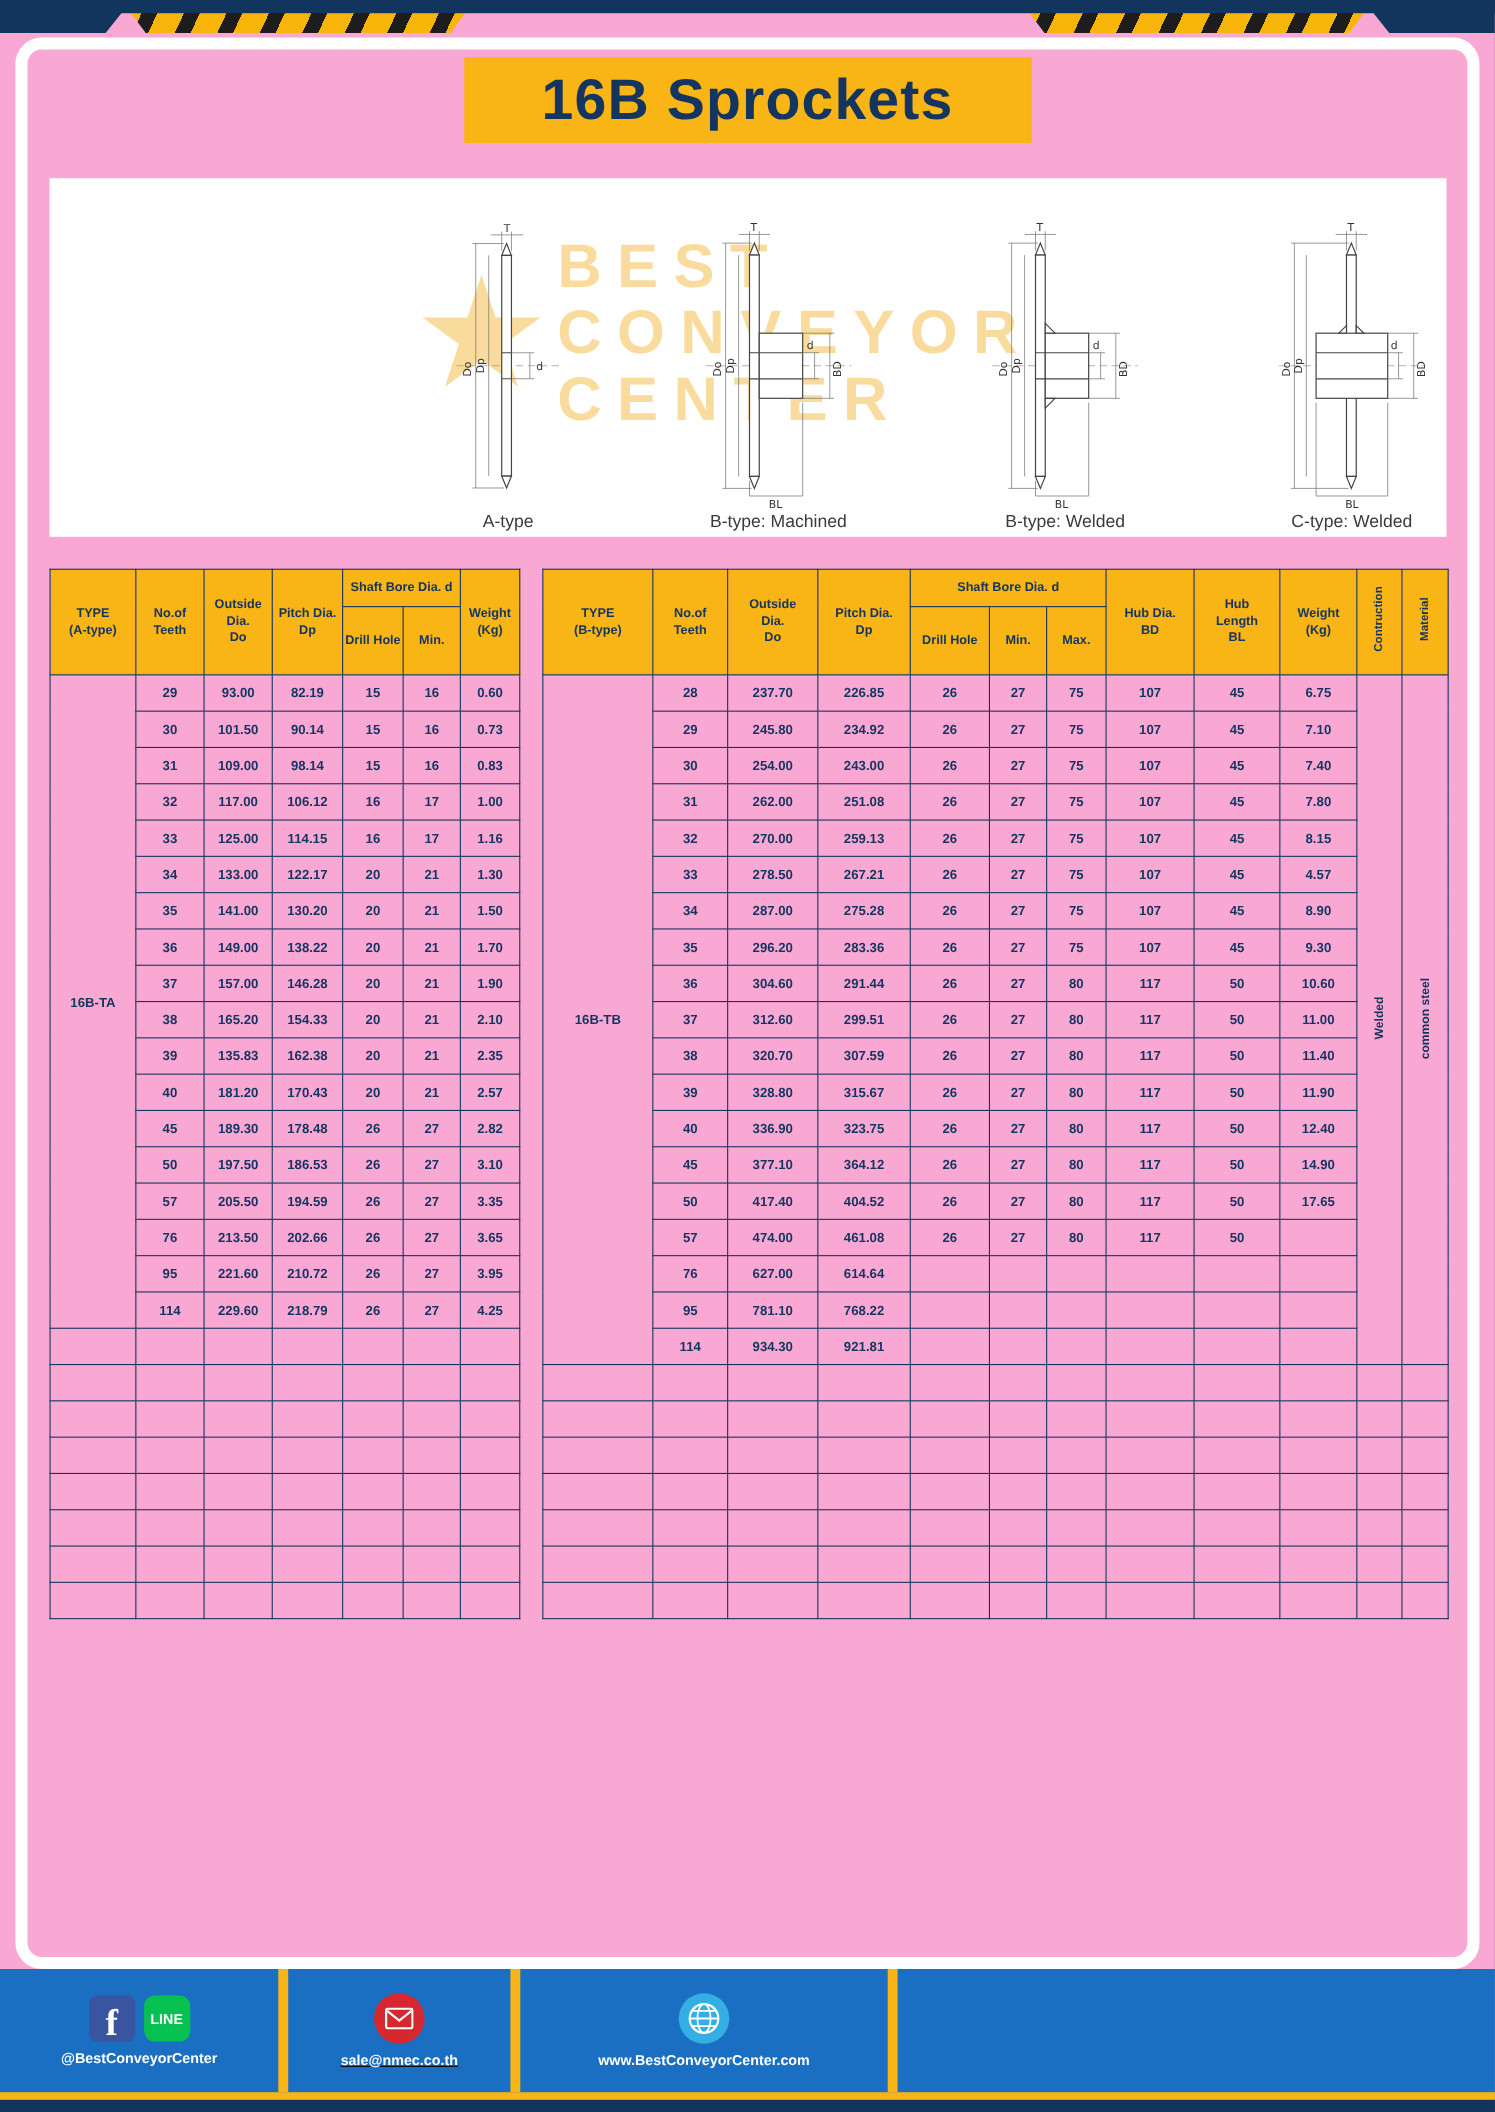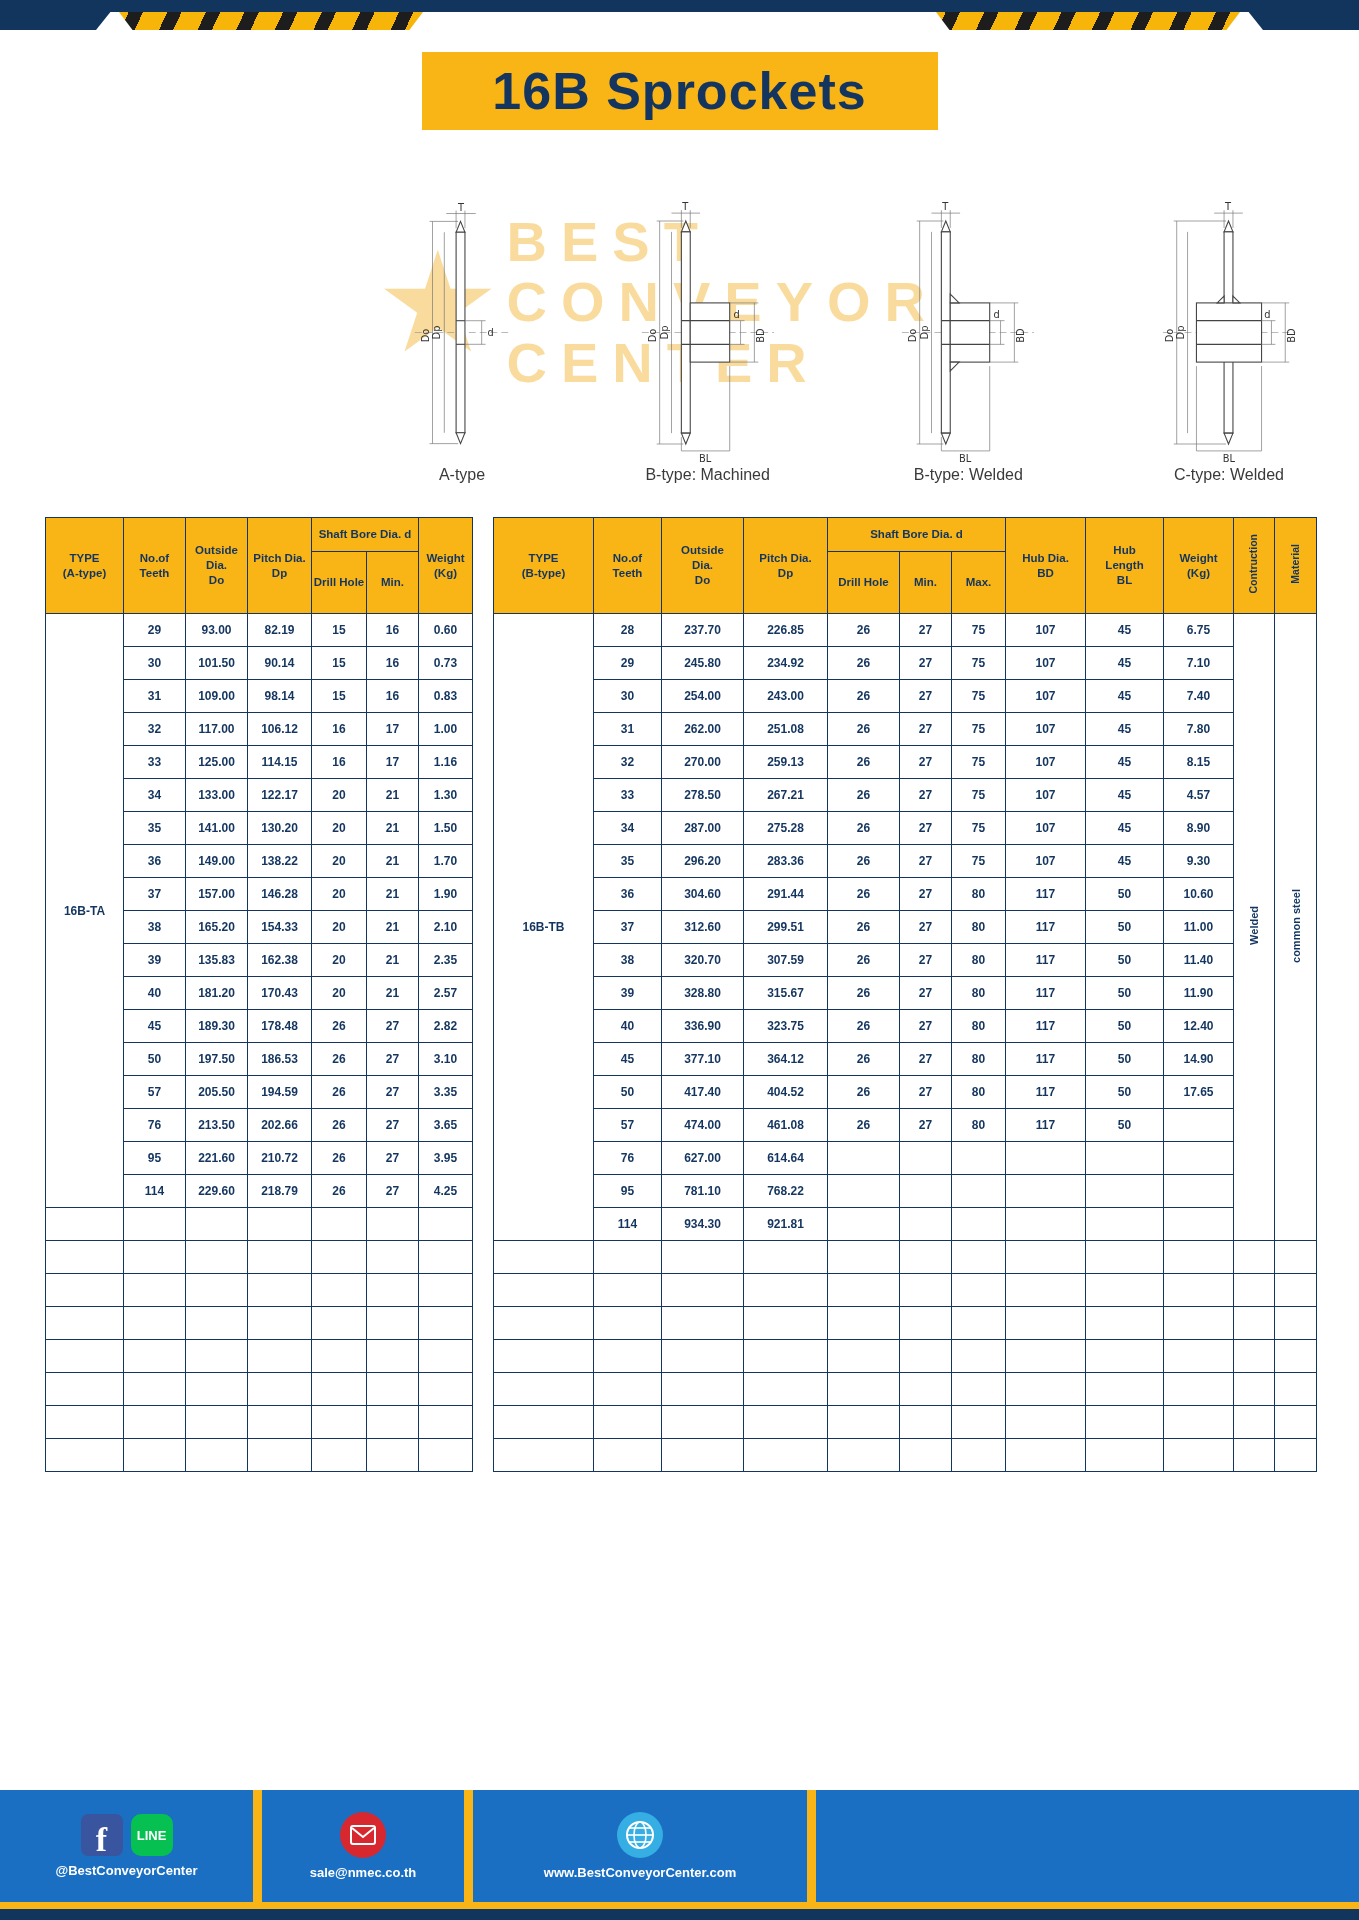--- a/index.html
+++ b/index.html
@@ -1,18 +1,18 @@
 <!DOCTYPE html>
 <html><head>
 <meta charset="utf-8">
 <style>
   * { margin:0; padding:0; box-sizing:border-box; }
   html,body { background:#0e2b4e; }
   body { font-family:"Liberation Sans", sans-serif; }
-  .page { position:relative; width:1359px; height:1920px; background:#ffffff; overflow:hidden; margin:0 auto; }
+  .page { position:relative; width:1359px; height:1920px; background:#f9a8d4; overflow:hidden; margin:0 auto; }
 
   
   .top-strip { position:absolute; top:0; left:0; width:100%; height:12px; background:#12355e; z-index:5; }
   .corner-dark { position:absolute; top:0; height:30px; width:120px; background:#12355e; z-index:4; }
   .corner-dark.left { left:0; clip-path:polygon(0 0,100% 0,80% 100%,0 100%); }
   .corner-dark.right { right:0; clip-path:polygon(0 0,100% 0,100% 100%,20% 100%); }
   .hazard { position:absolute; top:0; height:30px; width:322px; z-index:4;
     background:repeating-linear-gradient(115deg,#f7b50a 0 22px,#1d1d1d 22px 35px); }
   .hazard.left { left:110px; clip-path:polygon(0 0,100% 0,93% 100%,7% 100%); }
   .hazard.right { right:110px; clip-path:polygon(0 0,100% 0,93% 100%,7% 100%); }
@@ -57,21 +57,21 @@
   .vtext { writing-mode:vertical-rl; transform:rotate(180deg); display:inline-block; font-size:10.5px; font-weight:bold; }
   td .vtext { font-size:11px; }
 
   
   .footer { position:absolute; left:0; bottom:0; width:1359px; height:130px; background:#1a6fc3; z-index:6; }
   .fsections { display:flex; width:100%; height:112px; }
   .fsec { display:flex; flex-direction:column; align-items:center; justify-content:center; gap:7px; }
   .fsec .icons { display:flex; gap:8px; align-items:center; }
   .fdiv { width:9px; height:100%; background:#f9b515; flex:0 0 auto; }
   .ftext { color:#ffffff; font-size:13px; font-weight:bold; white-space:nowrap; }
-  .s1 { flex:0 0 253px; } .s2 { flex:0 0 202px; } .s3 { flex:0 0 334px;text-align:right; } .s4 { flex:1 1 auto; }
+  .s1 { flex:0 0 253px; } .s2 { flex:0 0 202px;text-decoration:underline; } .s3 { flex:0 0 334px;text-align:right; } .s4 { flex:1 1 auto; }
   .fb-icon { width:42px; height:42px; background:#3a559f; border-radius:7px; color:#fff;
     font-family:"Liberation Serif", serif; font-weight:bold; font-size:34px;
     display:flex; align-items:flex-end; justify-content:center; line-height:.95; overflow:hidden; }
   .line-icon { width:42px; height:42px; background:#06c152; border-radius:10px; color:#fff;
     font-weight:800; font-size:13px; display:flex; align-items:center; justify-content:center; }
   .circle-icon { width:46px; height:46px; border-radius:50%; display:flex; align-items:center; justify-content:center; }
   .mail-icon { background:#d7282f; }
   .globe-icon { background:#35aee3; }
   .phone-icon { background:#f9b515; }
   .bottom-yellow { width:100%; height:7px; background:#f9b515; }

